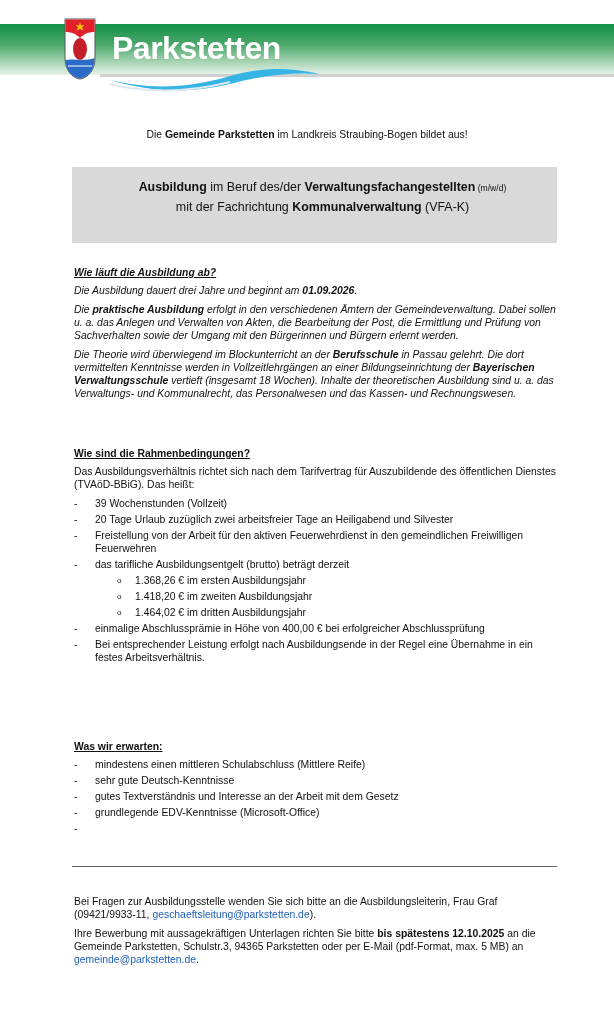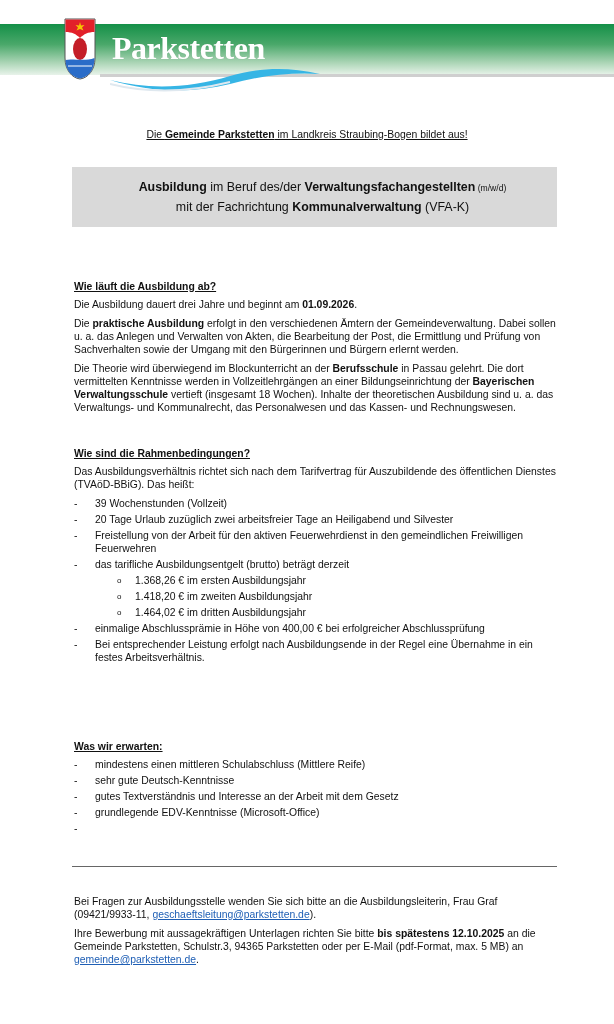--- a/index.html
+++ b/index.html
@@ -1,42 +1,42 @@
 <!DOCTYPE html>
 <html><head>
 <meta charset="utf-8">
 <style>
   * { box-sizing: border-box; margin: 0; padding: 0; }
   html, body { width: 614px; height: 1024px; background: #ffffff; overflow: hidden; }
   body { position: relative; font-family: "Liberation Sans", sans-serif; color: #111; font-size: 10.4px; line-height: 13px; }
 
   
-  .banner { position: absolute; left: 0; top: 0; width: 614px; height: 100px; font-family: Liberation Serif, serif; }
+  .banner { position: absolute; left: 0; top: 0; width: 614px; height: 100px; }
   .banner-bar { position: absolute; left: 0; top: 24px; width: 614px; height: 51px;
     background: linear-gradient(to bottom, #149048 0%, #4aa86a 40%, #a9d4b4 75%, #e8f3ea 100%); }
   .banner-shadow { position: absolute; left: 100px; top: 74px; width: 514px; height: 3px; background: #cfcfcf; }
   .brand { position: absolute; left: 112px; top: 30px; font-size: 32px; font-weight: bold; color: #ffffff; letter-spacing: -0.5px; line-height: 36px; text-shadow: 0 0 1px rgba(0,0,0,0.15); }
   .wave { position: absolute; left: 110px; top: 62px; }
   .crest { position: absolute; left: 64px; top: 18px; }
 
-  .intro { position: absolute; left: 0; top: 128px; width: 614px; text-align: center; font-size: 10.4px; text-decoration: underline; }
-  .title-box { position: absolute; left: 72px; top: 167px; width: 485px; height: 60px; background: #d9d9d9; text-align: center; padding-top: 11px; font-size: 12.4px; line-height: 19px; padding-left: 16px; }
+  .intro { position: absolute; left: 0; top: 128px; width: 614px; text-align: center; font-size: 10.4px; }
+  .title-box { position: absolute; left: 72px; top: 167px; width: 485px; height: 76px; background: #d9d9d9; text-align: center; padding-top: 11px; font-size: 12.4px; line-height: 19px; padding-left: 16px; }
   .small { font-size: 8.6px; }
 
   .section { position: absolute; left: 74px; width: 486px; }
   .h { font-weight: bold; text-decoration: underline; margin-bottom: 5px; }
   .p { margin-bottom: 6px; }
   ul.dash { list-style: none; }
   ul.dash > li { position: relative; padding-left: 21px; margin-bottom: 3px; }
   ul.dash > li > .bullet { position: absolute; left: 0; top: 0; }
   ul.circ { list-style: none; margin-top: 3px; }
   ul.circ > li { position: relative; padding-left: 40px; margin-bottom: 3px; }
   ul.circ > li > .bullet { position: absolute; left: 22px; top: 0; font-size: 8px; }
   .divider { position: absolute; left: 72px; top: 866px; width: 485px; height: 1px; background: #666; }
-  a.link { color: #1f5fb5; text-decoration: underline; }
+  a.link { color: #1f5fb5; }
 </style>
 </head>
 <body>
 
 <div class="banner">
   <div class="banner-bar"></div>
   <div class="banner-shadow"></div>
   <svg class="wave" width="220" height="30" viewBox="0 0 220 30">
     <path d="M0 18 C40 28, 80 26, 120 14 C150 6, 175 4, 210 12 C180 10, 150 14, 120 22 C80 32, 40 30, 0 18 Z" fill="#36b5e5"></path>
     <path d="M0 22 C40 32, 80 30, 120 20" stroke="#dfe8ef" stroke-width="2" fill="none"></path>
@@ -52,21 +52,21 @@
   </svg>
 </div>
 
 <div class="intro"><span>Die </span><b>Gemeinde Parkstetten</b><span> im Landkreis Straubing-Bogen bildet aus!</span></div>
 
 <div class="title-box">
   <div><b>Ausbildung</b><span> im Beruf des/der </span><b>Verwaltungsfachangestellten</b><span class="small"> (m/w/d)</span></div>
   <div><span>mit der Fachrichtung </span><b>Kommunalverwaltung</b><span> (VFA-K)</span></div>
 </div>
 
-<div class="section" style="top:280px;">
+<div class="section" style="top:266px;font-style:italic;">
   <div class="h">Wie läuft die Ausbildung ab?</div>
   <div class="p"><span>Die Ausbildung dauert drei Jahre und beginnt am </span><b>01.09.2026</b><span>.</span></div>
   <div class="p"><span>Die </span><b>praktische Ausbildung</b><span> erfolgt in den verschiedenen Ämtern der Gemeindeverwaltung. Dabei sollen u. a. das Anlegen und Verwalten von Akten, die Bearbeitung der Post, die Ermittlung und Prüfung von Sachverhalten sowie der Umgang mit den Bürgerinnen und Bürgern erlernt werden.</span></div>
   <div class="p"><span>Die Theorie wird überwiegend im Blockunterricht an der </span><b>Berufsschule</b><span> in Passau gelehrt. Die dort vermittelten Kenntnisse werden in Vollzeitlehrgängen an einer Bildungseinrichtung der </span><b>Bayerischen Verwaltungsschule</b><span> vertieft (insgesamt 18 Wochen). Inhalte der theoretischen Ausbildung sind u. a. das Verwaltungs- und Kommunalrecht, das Personalwesen und das Kassen- und Rechnungswesen.</span></div>
 </div>
 
 <div class="section" style="top:447px;">
   <div class="h">Wie sind die Rahmenbedingungen?</div>
   <div class="p">Das Ausbildungsverhältnis richtet sich nach dem Tarifvertrag für Auszubildende des öffentlichen Dienstes (TVAöD-BBiG). Das heißt:</div>
   <ul class="dash">

